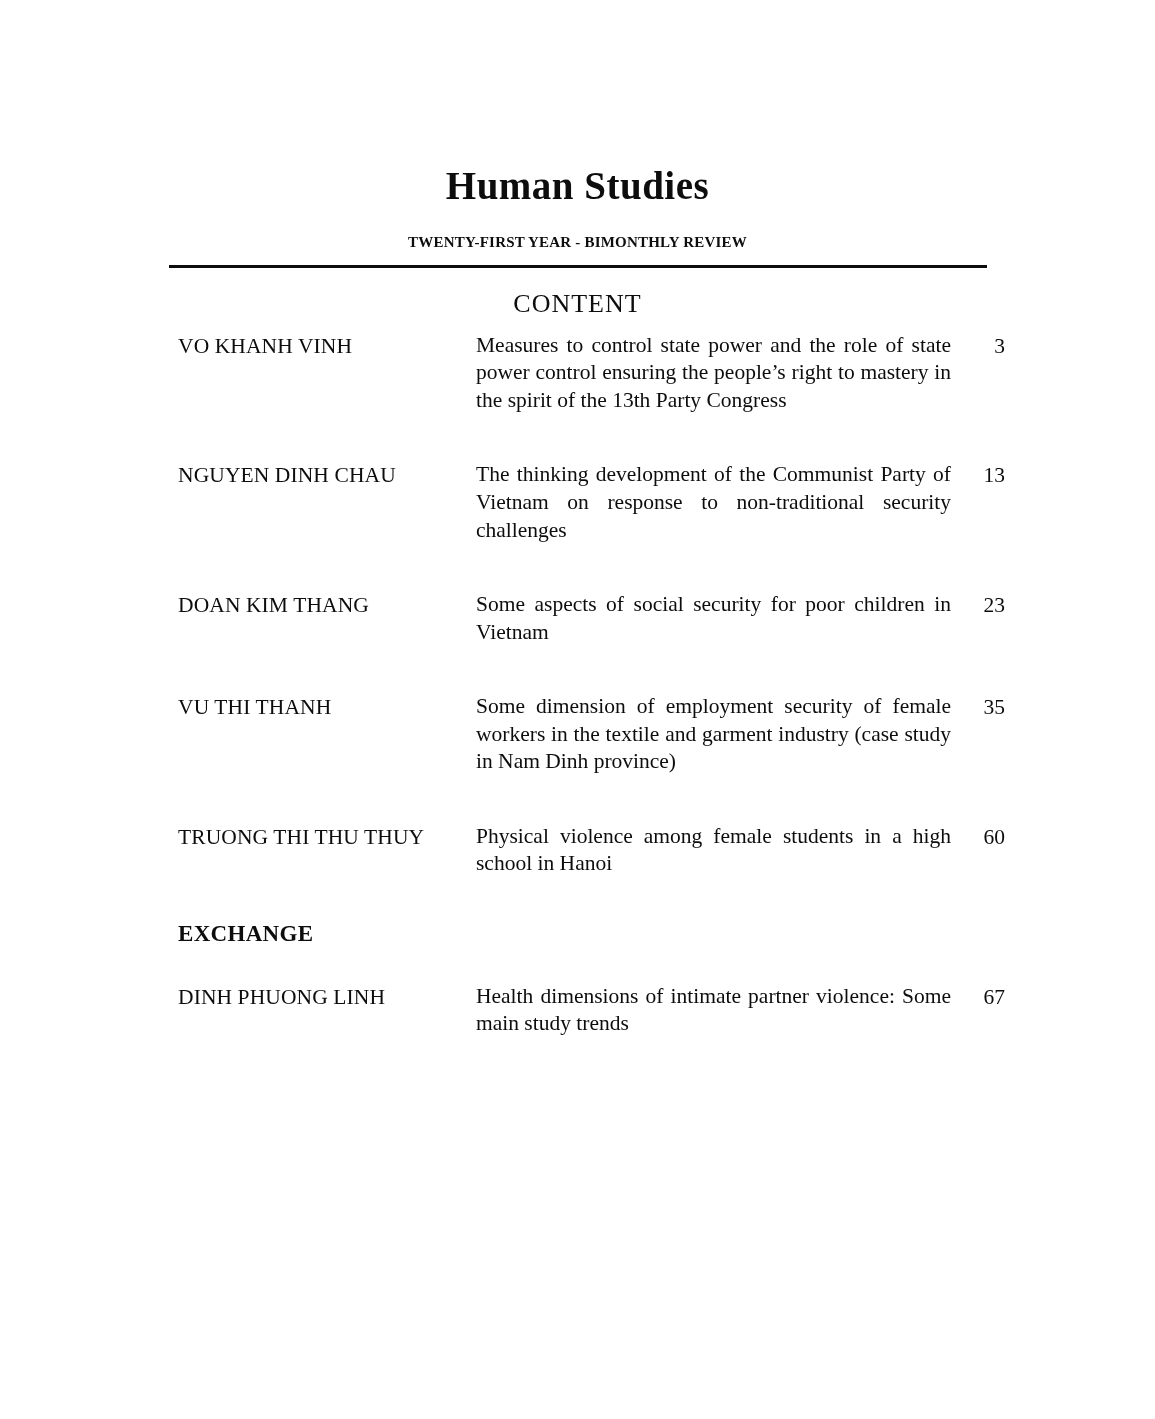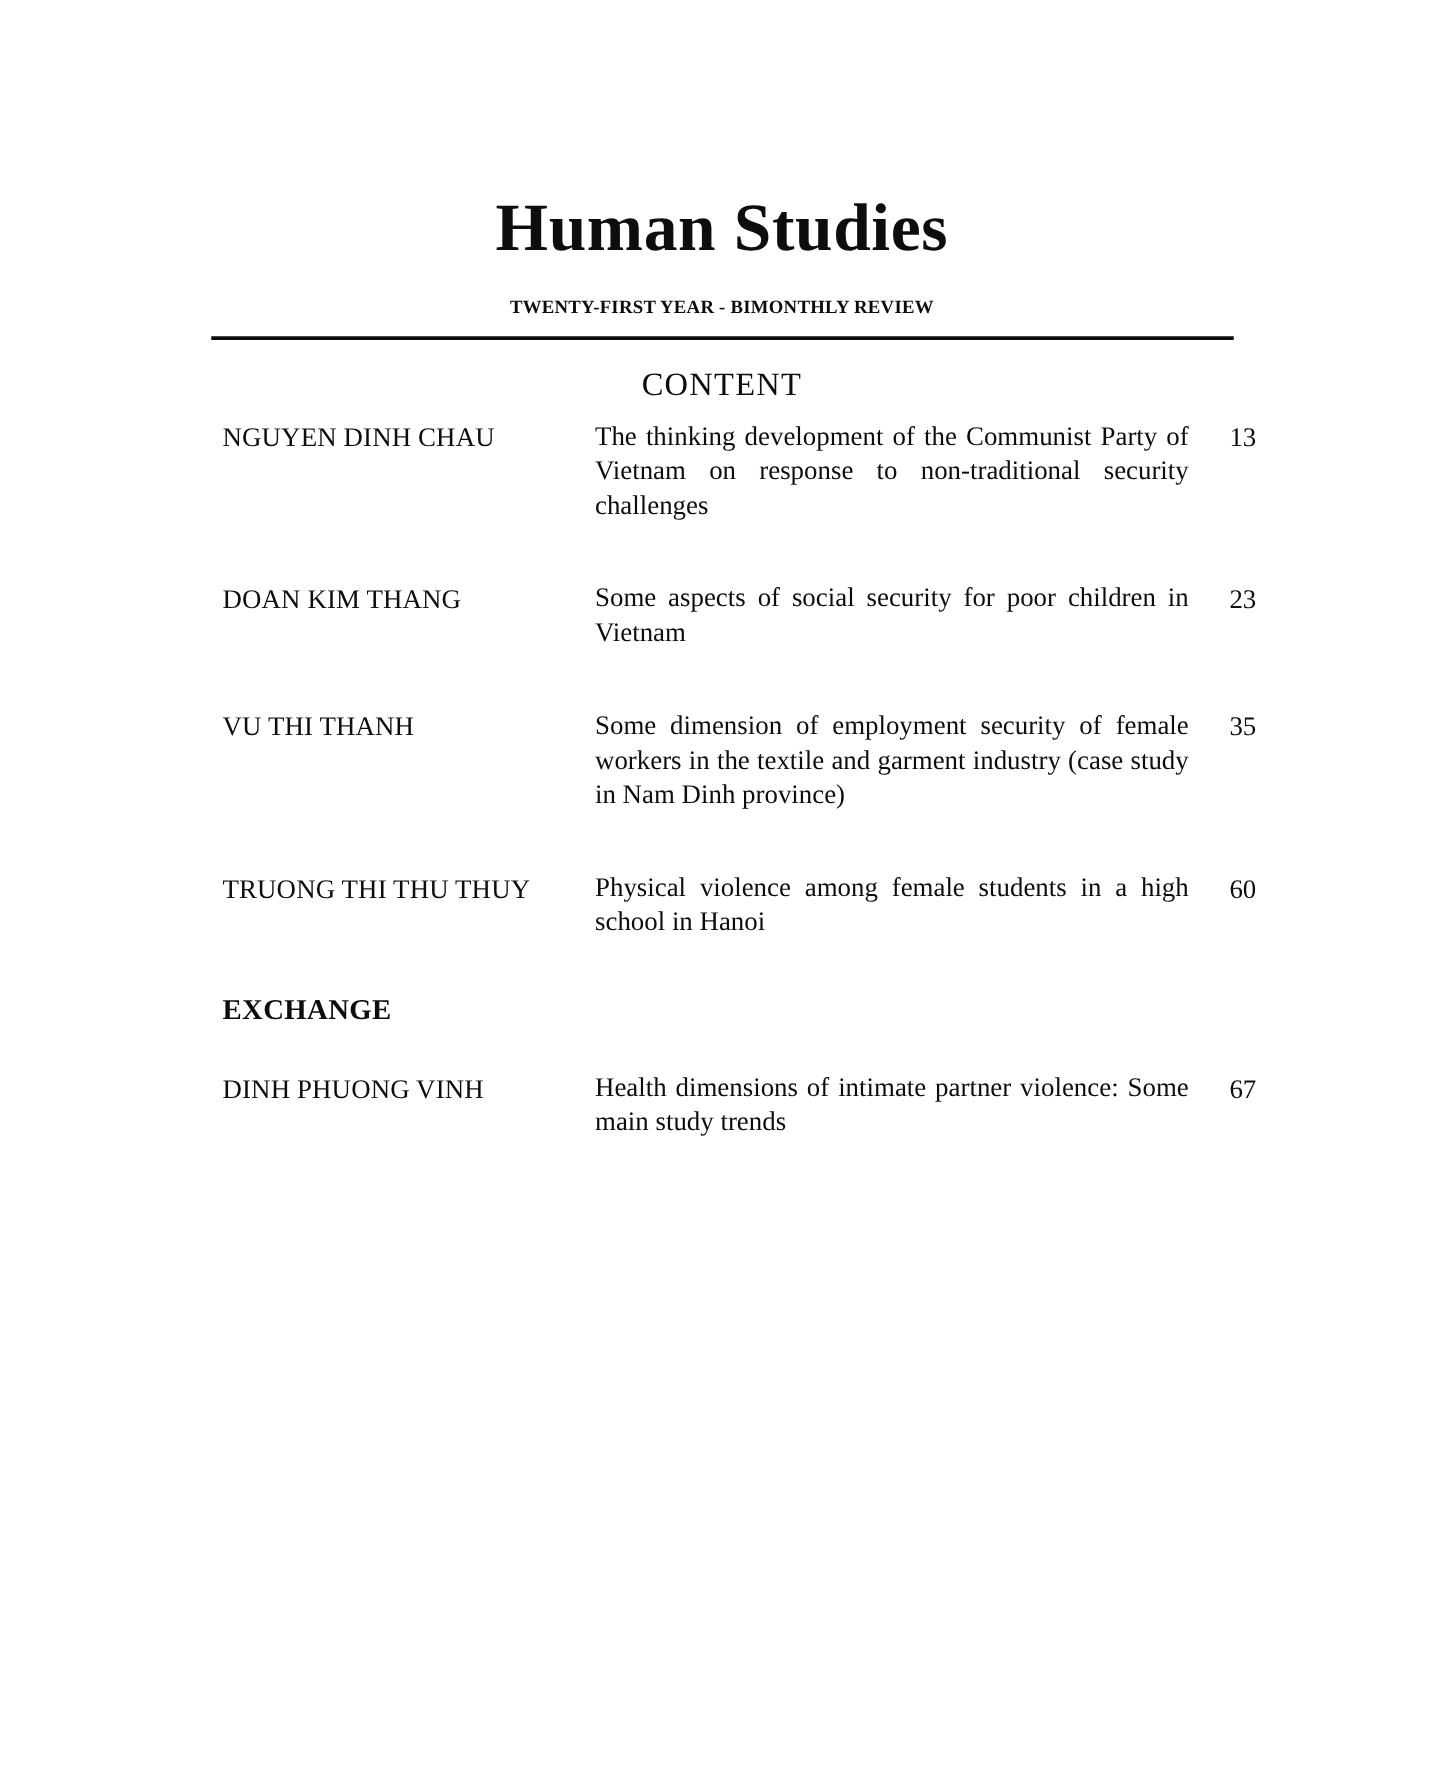--- a/index.html
+++ b/index.html
@@ -20,24 +20,24 @@
     height: 1419px;
     box-sizing: border-box;
   }
   .masthead {
     text-align: center;
     padding-top: 150px;
   }
   .journal-title {
     font-family: "Liberation Serif", serif;
     font-weight: bold;
-    font-size: 54px;
+    font-size: 39px;
     letter-spacing: 0.5px;
     line-height: 1.05;
-    margin: 4px;
+    margin: 16px;
   }
   .subtitle {
     font-family: "Liberation Serif", serif;
     font-weight: bold;
     font-size: 15px;
     letter-spacing: 0.2px;
     margin-top: 27px;
   }
   .issue {
     font-family: "Liberation Serif", serif;
@@ -112,20 +112,25 @@
   <div class="masthead">
     <div class="journal-title">Human Studies</div>
     <div class="subtitle">TWENTY-FIRST YEAR - BIMONTHLY REVIEW</div>
     <div class="rule"></div>
   </div>
 
   <div class="content-heading">CONTENT</div>
 
   <div class="toc">
 
+    <div class="entry tall-gap">
+      <div class="author">VO KHANH VINH</div>
+      <div class="title">Measures to control state power and the role of state power control ensuring the people’s right to mastery in the spirit of the 13th Party Congress</div>
+      <div class="page-num">3</div>
+    </div>
 
     <div class="entry tall-gap">
       <div class="author">NGUYEN DINH CHAU</div>
       <div class="title">The thinking development of the Communist Party of Vietnam on response to non-traditional security challenges</div>
       <div class="page-num">13</div>
     </div>
 
     <div class="entry tall-gap">
       <div class="author">DOAN KIM THANG</div>
       <div class="title">Some aspects of social security for poor children in Vietnam</div>
@@ -141,19 +146,19 @@
     <div class="entry tall-gap">
       <div class="author">TRUONG THI THU THUY</div>
       <div class="title">Physical violence among female students in a high school in Hanoi</div>
       <div class="page-num">60</div>
     </div>
 
     <div class="section-label">EXCHANGE</div>
 
 
     <div class="entry">
-      <div class="author">DINH PHUONG VINH</div>
+      <div class="author">DINH PHUONG LINH</div>
       <div class="title">Health dimensions of intimate partner violence: Some main study trends</div>
       <div class="page-num">67</div>
     </div>
 
   </div>
 </div>
 
 </body></html>

